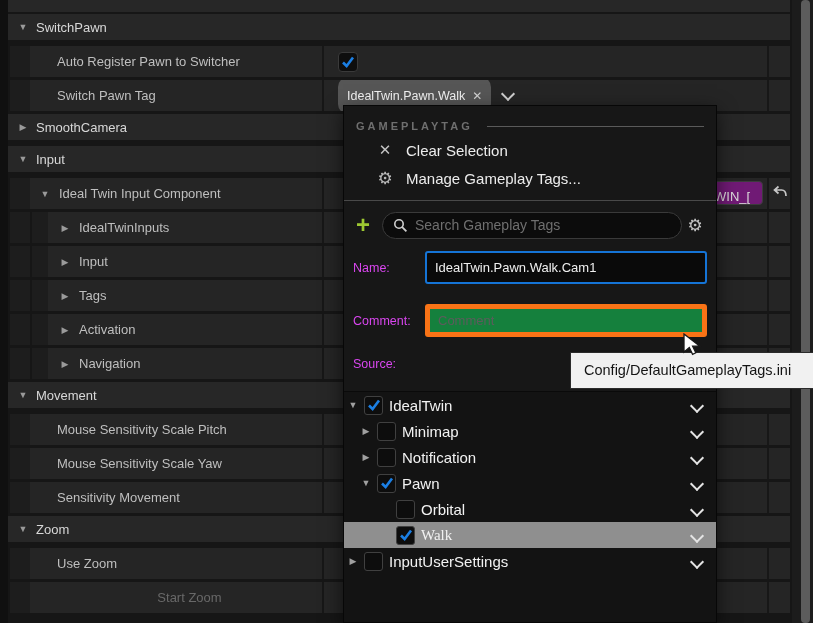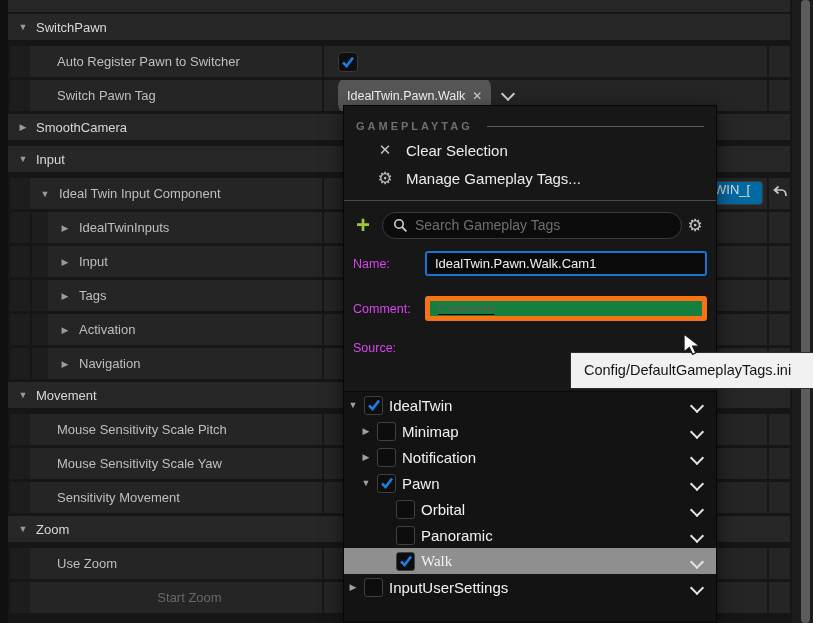--- a/index.html
+++ b/index.html
@@ -32,23 +32,23 @@
   .cbox{width:20px;height:20px;border-radius:4px;background:#0e0e0e;border:1px solid #3a3a3a;
         display:flex;align-items:center;justify-content:center;box-sizing:border-box;}
   
   .chip{height:37px;border-radius:10px;background:#565656;display:flex;align-items:center;
         padding:0 9px;font-size:12.5px;color:#f2f2f2;}
   .chip .x{margin-left:7px;color:#d2d2d2;font-size:12px;}
   .chev{width:8px;height:8px;border-right:2px solid #cfcfcf;border-bottom:2px solid #cfcfcf;
         transform:rotate(45deg);display:inline-block;}
   .chip-chev{margin-left:12px;margin-top:-4px;}
   
-  .pfield{position:absolute;right:4px;top:3px;height:24px;width:70px;background:#0369a1;
+  .pfield{position:absolute;right:4px;top:3px;height:24px;width:70px;background:#701a75;
           border:1px solid #3c3c3c;border-radius:4px;box-sizing:border-box;display:flex;
-          align-items:flex-start;overflow:hidden;}
+          align-items:flex-end;overflow:hidden;}
   .pfield span{padding-left:20px;font-size:13px;color:#dcdcdc;white-space:nowrap;}
   
   #scroll-track{position:absolute;left:792px;top:0;width:21px;height:623px;background:#1c1c1c;}
   #scroll-thumb{position:absolute;left:9px;top:0;width:9px;height:623px;background:#5c5c5c;border-radius:4px;}
   
   #popup{position:absolute;left:343px;top:105px;width:374px;height:518px;background:#171717;
          border:1px solid #070707;box-sizing:border-box;box-shadow:0 6px 18px rgba(0,0,0,.6);}
   .sec-title-row{display:flex;align-items:center;margin:10px 12px 0 12px;height:20px;}
   .sec-title{font-size:11px;font-weight:bold;letter-spacing:3px;color:#6f6f6f;}
   .sec-line{flex:1;height:1px;background:#5a5a5a;margin-left:14px;}
@@ -60,21 +60,21 @@
   .search-row{display:flex;align-items:center;height:28px;margin:10px 8px 0 8px;}
   .plus{color:#9dc832;font-size:24px;font-weight:bold;width:22px;text-align:center;line-height:22px;}
   .searchbox{flex:1;height:27px;border-radius:14px;background:#0c0c0c;border:1px solid #3a3a3a;
              display:flex;align-items:center;margin-left:8px;box-sizing:border-box;}
   .searchbox svg{margin:0 7px 0 10px;}
   .search-ph{color:#6f6f6f;font-size:14px;}
   .search-gear{width:26px;text-align:center;color:#c2c2c2;font-size:17px;}
   .field-row{display:flex;align-items:center;margin-top:20px;}
   .field-row.first{margin-top:12px;}
   .f-label{flex:0 0 72px;padding-left:9px;font-size:12.5px;color:#d946ef;}
-  .f-ctl{flex:1;margin-right:9px;height:25px;box-sizing:border-box;display:flex;align-items:center;text-decoration:underline;}
+  .f-ctl{flex:1;margin-right:9px;height:33px;box-sizing:border-box;display:flex;align-items:center;}
   .f-ctl input{width:100%;height:100%;box-sizing:border-box;background:#0a0a0a;color:#f0f0f0;
                font-size:13px;font-family:inherit;padding:0 8px;border-radius:3px;outline:none;}
   #name-input{border:2px solid #1574d6;}
   #comment-input{border:5px solid #f97316;background:#15803d;}
   #comment-input::placeholder{color:#5c5c5c;}
   .dropdown{width:100%;height:27px;background:#0f0f0f;border:1px solid #333;border-radius:3px;
             display:flex;align-items:center;box-sizing:border-box;}
   .dropdown span.val{flex:1;padding-left:9px;font-size:13px;color:#e8e8e8;}
   .dropdown .chev{margin-right:12px;margin-top:-3px;border-color:#e0e0e0;}
   
@@ -386,25 +386,20 @@
             </svg>
           </div>
           <span>Pawn</span>
           <span class="chev t-chev"></span>
         </div>
         <div class="trow" style="padding-left: 48px;">
           <div class="t-cbox"></div>
           <span>Orbital</span>
           <span class="chev t-chev"></span>
         </div>
-        <div class="trow" style="padding-left: 48px;">
-          <div class="t-cbox"></div>
-          <span>Panoramic</span>
-          <span class="chev t-chev"></span>
-        </div>
         <div class="trow selected" style="padding-left: 48px;">
           <div class="t-cbox">
             <svg width="14" height="14" viewBox="0 0 14 14">
               <path d="M2 7.5 L5.6 11 L12 2.5" stroke="#1b7fe4" stroke-width="2.6" fill="none"></path>
             </svg>
           </div>
           <span>Walk</span>
           <span class="chev t-chev"></span>
         </div>
         <div class="trow" style="padding-left: 2px;">

